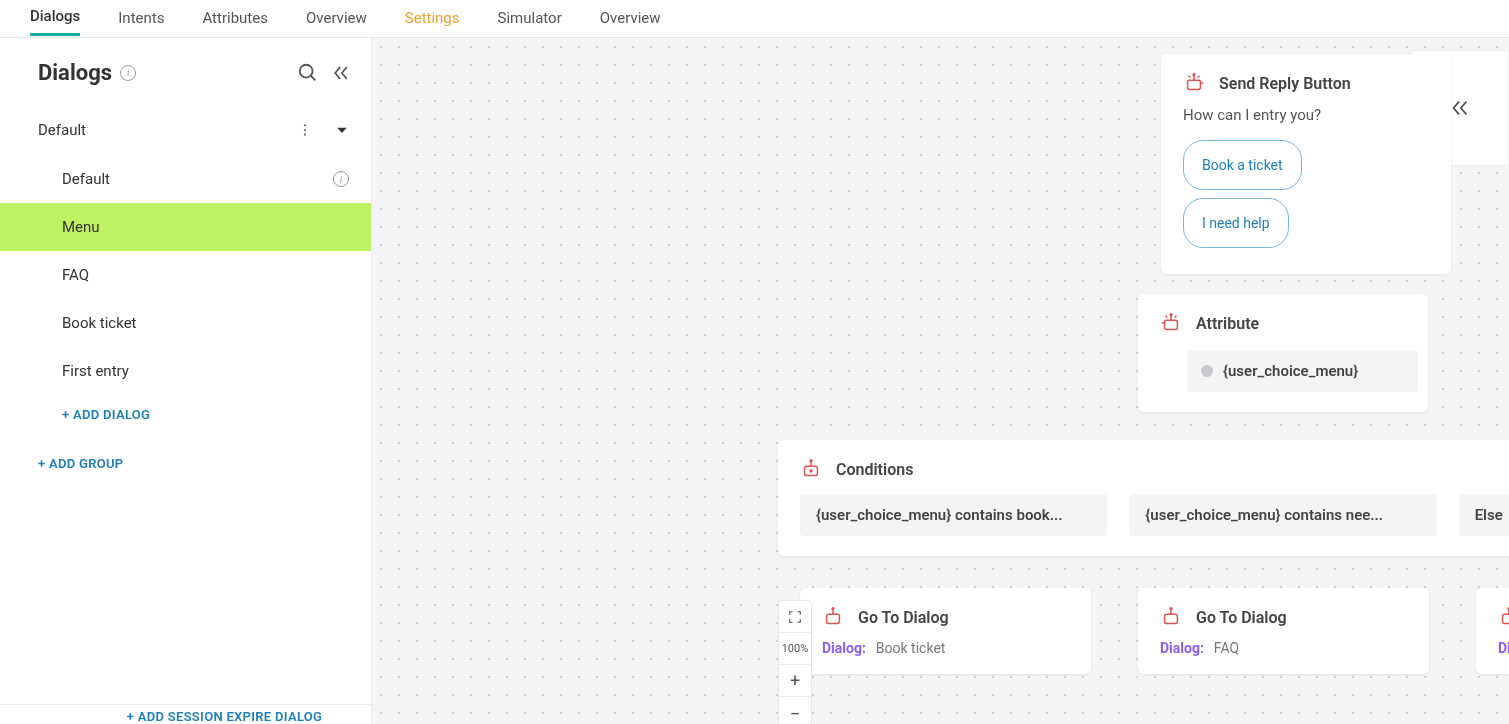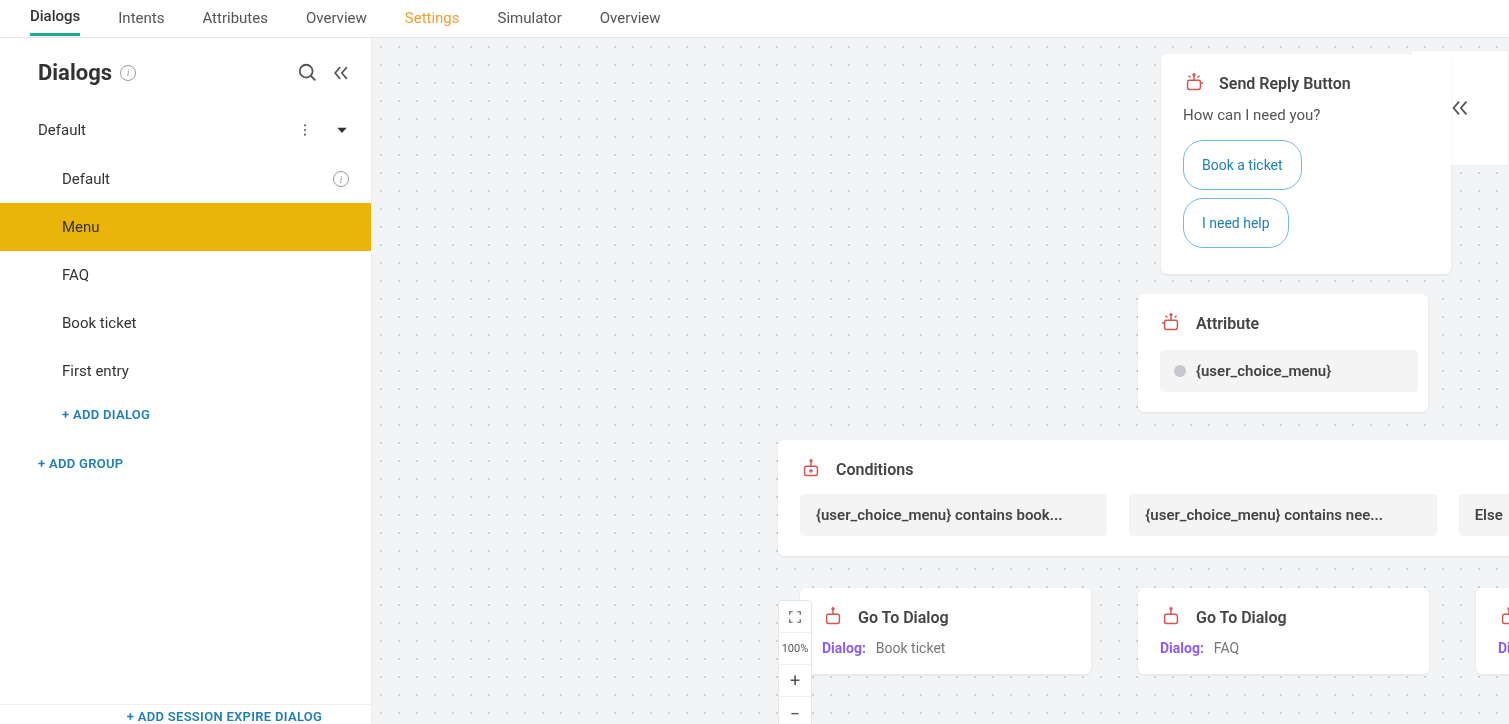--- a/index.html
+++ b/index.html
@@ -70,21 +70,21 @@
   .sb-item {
     padding: 15px 22px 15px 62px;
     font-size: 15px;
     color:#333;
     cursor:pointer;
     display:flex;
     justify-content:space-between;
     align-items:center;
   }
   .sb-item.selected {
-    background: #eab308;
+    background: #bef264;
   }
   .add-link {
     color: #1e7fb8;
     font-size: 13px;
     font-weight: 600;
     letter-spacing: 0.3px;
     cursor:pointer;
   }
   .add-dialog-link { padding: 12px 0 12px 62px; }
   .add-group-link { padding: 22px 0 0 38px; }
@@ -139,21 +139,21 @@
     display:inline-block;
     border:1px solid #74b8e0;
     color:#1e7fb8;
     border-radius:20px;
     padding:16px 18px;
     margin: 4px 6px 4px 0;
     cursor:pointer;
     font-size:14px;
   }
   .attr-card { left:766px; top:256px; width:290px; }
-  .attr-body { padding: 10px 10px 20px 22px;}
+  .attr-body { padding: 10px 10px 20px 22px; margin-left: 27px;}
   .attr-box {
     background:#f4f4f5;
     border-radius:4px;
     padding:12px 14px;
     display:flex; align-items:center; gap:10px;
     font-weight:600;
     color:#444;
   }
   .attr-dot {
     width:12px; height:12px; border-radius:50%; background:#c6c8cb;
@@ -299,21 +299,21 @@
               <line x1="12" y1="4" x2="12" y2="9"></line>
               <circle cx="12" cy="3" r="1"></circle>
               <line x1="8" y1="6" x2="6" y2="4"></line>
               <line x1="16" y1="6" x2="18" y2="4"></line>
               <line x1="19" y1="12" x2="22" y2="12"></line>
             </svg>
         </span>
         <span>Send Reply Button</span>
       </div>
       <div class="reply-body">
-        <div class="reply-text">How can I need you?</div>
+        <div class="reply-text">How can I entry you?</div>
         <div>
           <span class="chip">Book a ticket</span>
         </div>
         <div>
           <span class="chip">I need help</span>
         </div>
       </div>
     </div>
 
     <div class="card attr-card">

